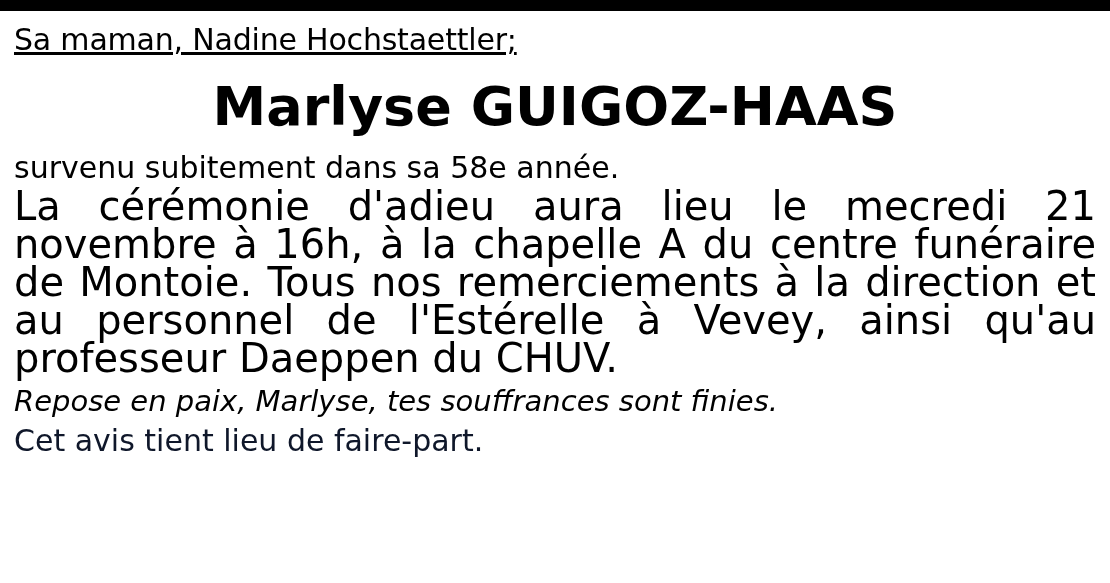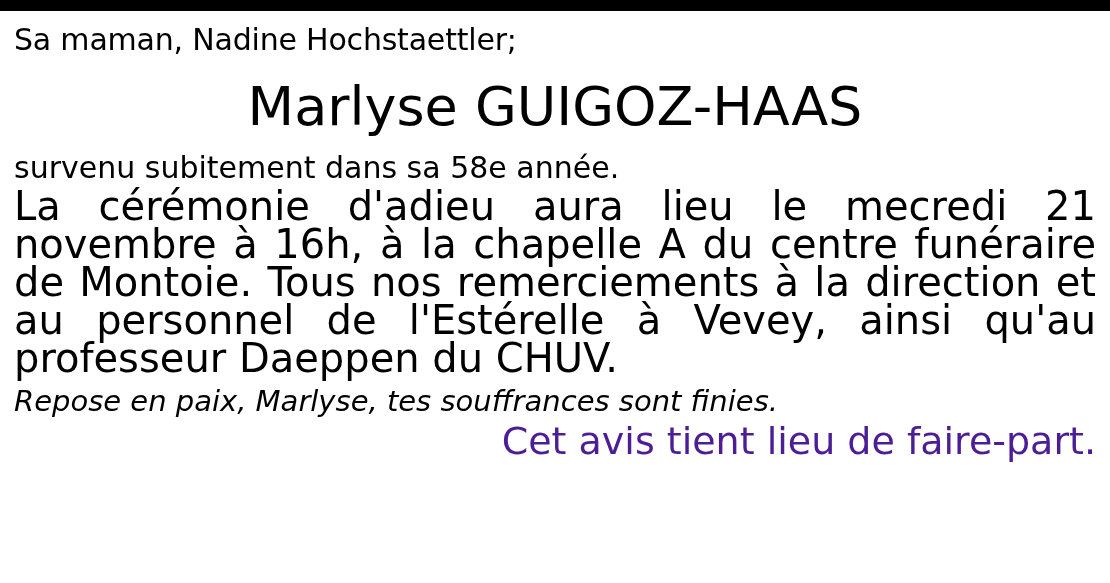--- a/index.html
+++ b/index.html
@@ -33,24 +33,25 @@
     width: 1110px;
     padding: 10px 14px 0 14px;
     box-sizing: border-box;
   }
   .intro-line {
     font-size: 30px;
     line-height: 38px;
     color: #000000;
     white-space: nowrap;
     letter-spacing: -0.2px;
+    text-decoration: underline;
   }
   .deceased-name {
     text-align: center;
-    font-weight: normal;
+    font-weight: bold;
     font-size: 54px;
     line-height: 72px;
     letter-spacing: 0px;
     color: #000000;
     margin-top: 12px;
     margin-bottom: 6px;
   }
   .body-line {
     font-size: 30px;
     line-height: 38px;
@@ -66,24 +67,24 @@
   }
   .epitaph {
     text-align: left;
     font-style: italic;
     font-size: 29px;
     line-height: 40px;
     color: #000000;
     margin-top: 4px;
   }
   .closing {
-    text-align: right;
-    font-size: 38px;
+    text-align: left;
+    font-size: 30px;
     line-height: 40px;
-    color: #4c1d95;
+    color: #0f172a;
   }
 </style>
 </head>
 <body>
 
 <div class="notice">
 
   <div class="top-rule"></div>
 
   <div class="content">

